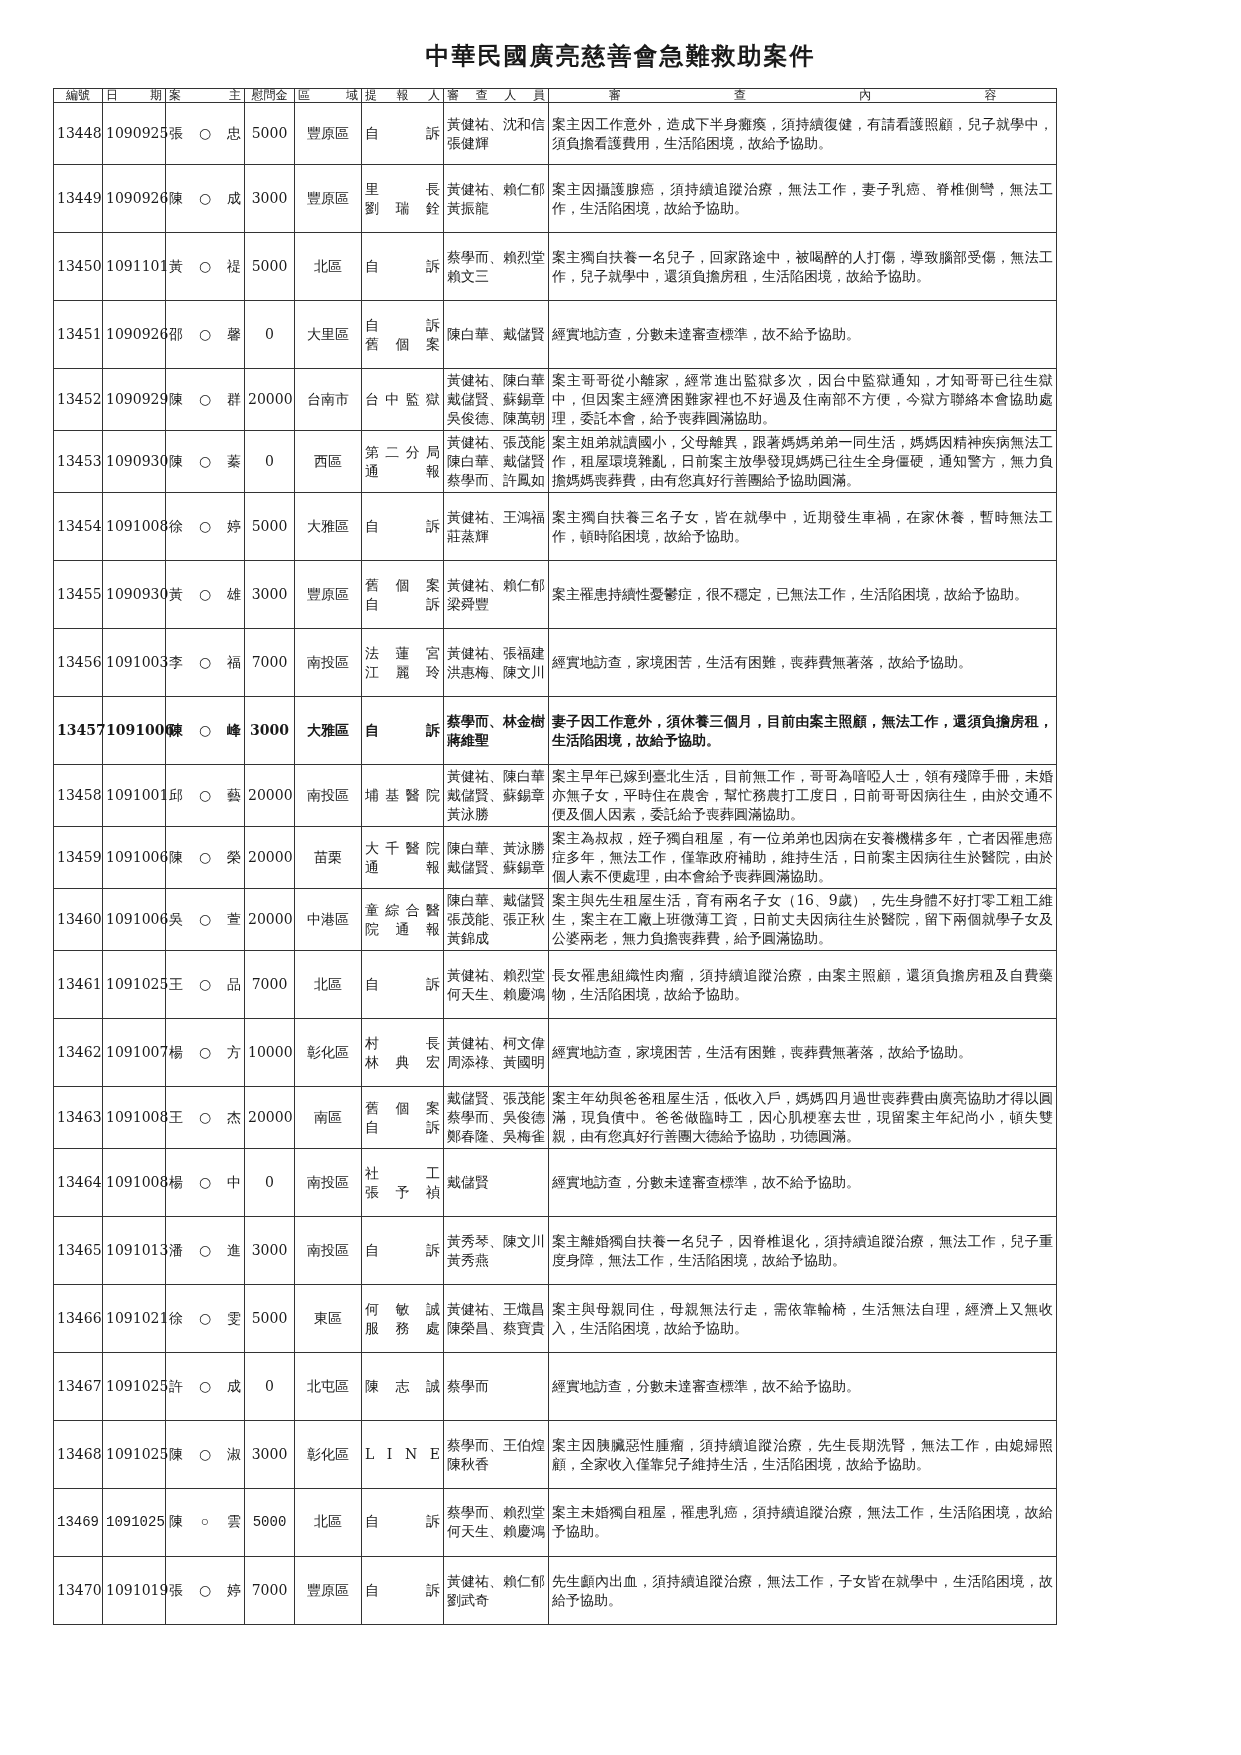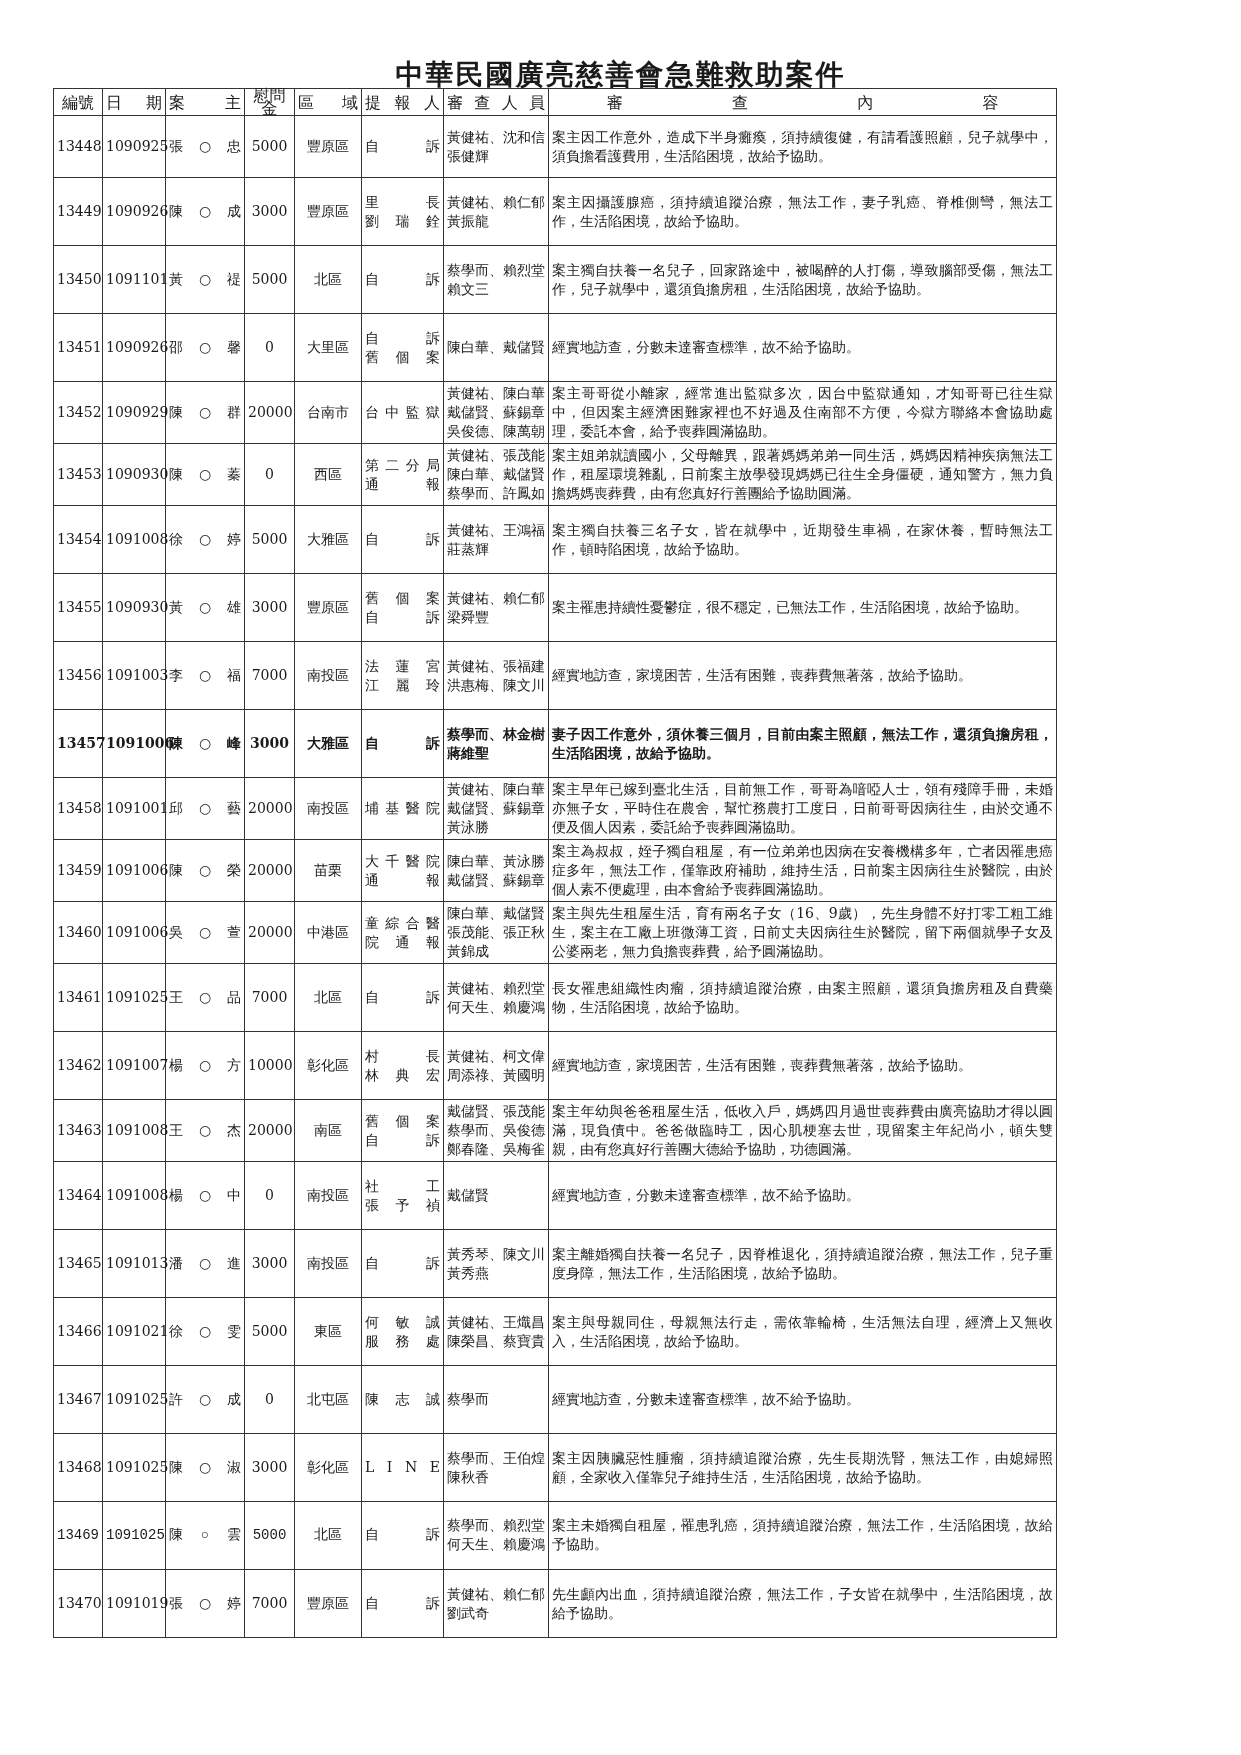--- a/index.html
+++ b/index.html
@@ -1,20 +1,20 @@
 <!DOCTYPE html>
 <html><head>
 <meta charset="utf-8">
 <style>
   html, body { margin: 0; padding: 0; background: #ffffff; }
   body { width: 1241px; height: 1755px; position: relative; font-family: "DejaVu Serif", "Liberation Serif", serif; color: #1a1a1a; }
-  .title { position: absolute; top: 56px; left: 0; width: 1241px; text-align: center; font-size: 28px; font-weight: bold; letter-spacing: 2px; font-family: "DejaVu Sans", "Liberation Sans", sans-serif; }
+  .title { position: absolute; top: 40px; left: 0; width: 1241px; text-align: center; font-size: 24px; font-weight: bold; letter-spacing: 2px; font-family: "DejaVu Sans", "Liberation Sans", sans-serif; }
   table.cases { position: absolute; top: 88px; left: 53px; width: 1004px; border-collapse: collapse; table-layout: fixed; font-size: 14px; }
   table.cases th, table.cases td { border: 1.5px solid #333; padding: 1px 3px; vertical-align: middle; line-height: 19px; }
-  table.cases th { font-weight: normal; height: 13px; line-height: 13px; font-size: 16px; padding: 0 3px; }
+  table.cases th { font-weight: normal; height: 13px; line-height: 13px; font-size: 12px; padding: 0 3px; }
   .c-no { width: 42px; text-align: center; }
   .c-date { width: 56px; text-align: center; }
   .c-name { width: 72px; }
   .c-amt { width: 43px; text-align: center; }
   .c-area { width: 60px; text-align: center; }
   .c-rep { width: 75px; }
   .c-rev { width: 98px; }
   .c-desc { text-align: left; }
   .name-cell { display: flex; justify-content: space-between; }
   .rep-line { display: flex; justify-content: space-between; }

